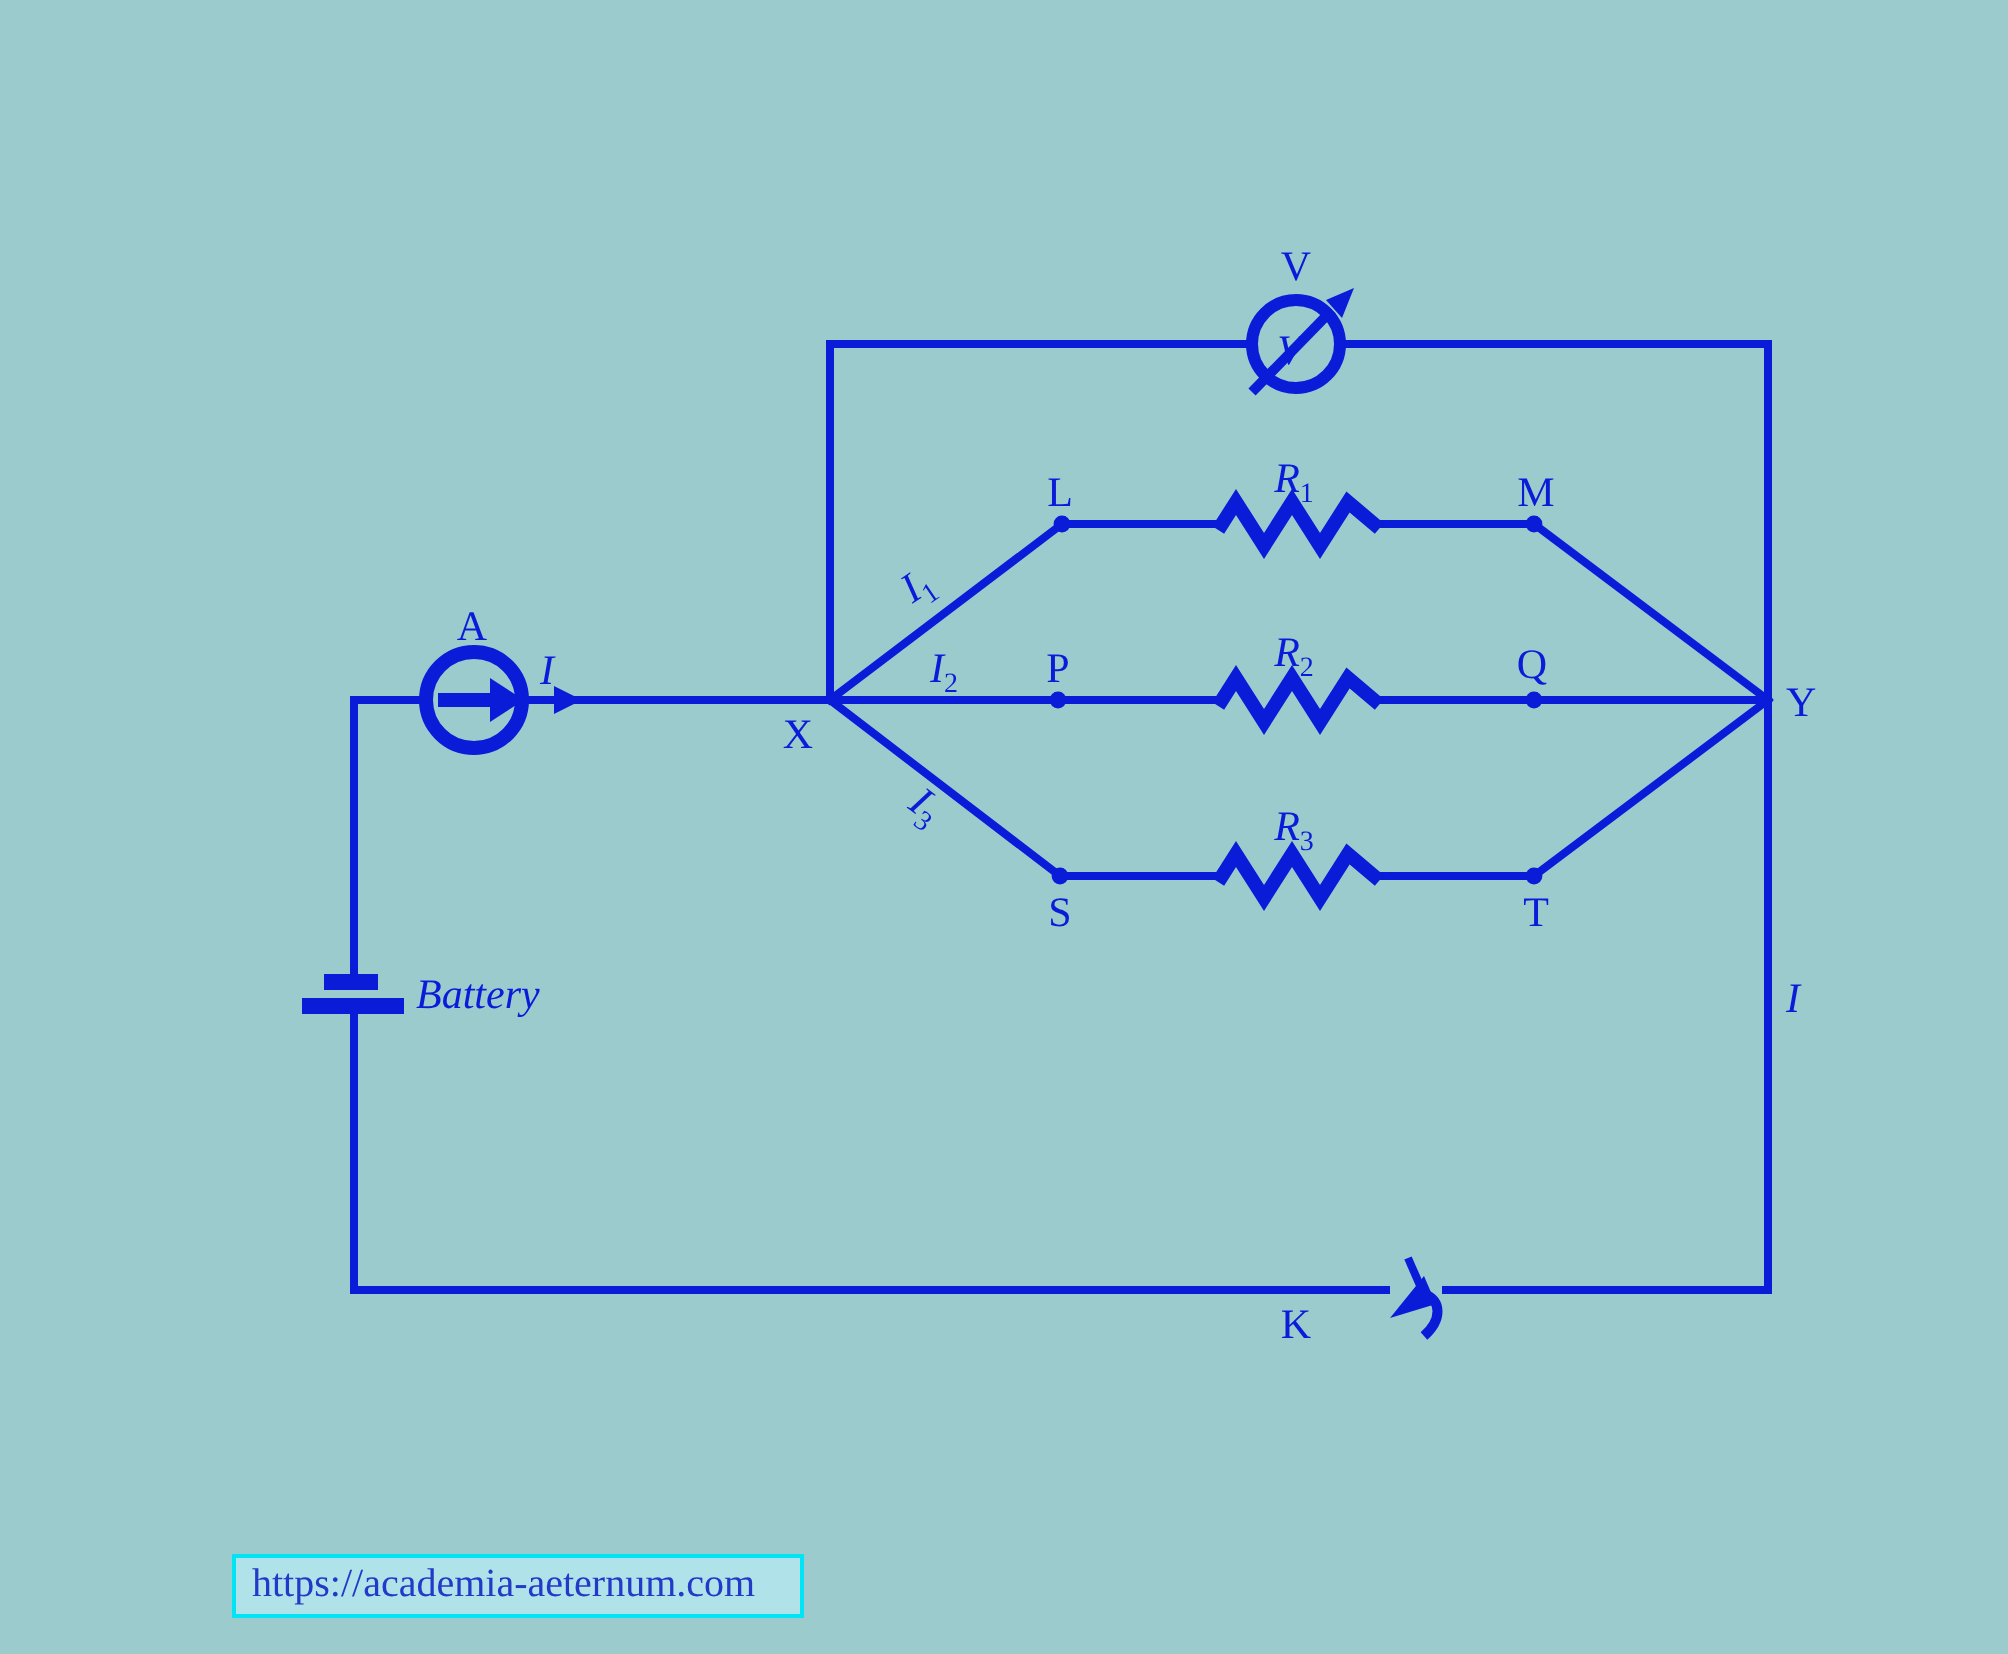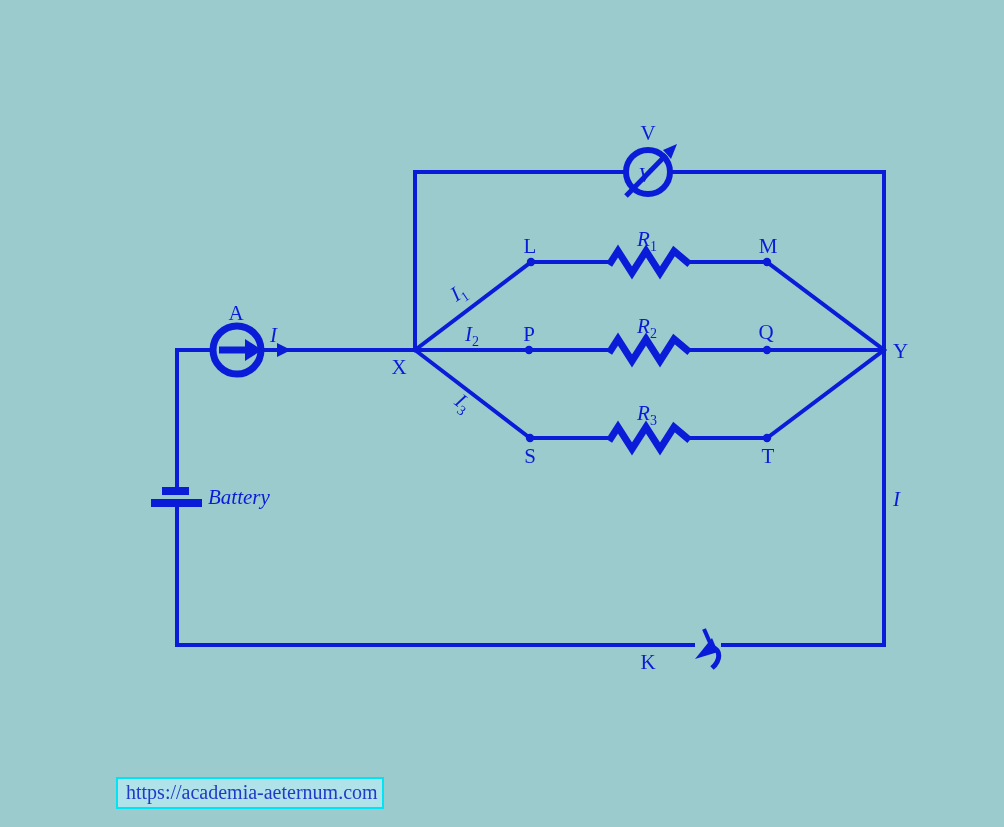--- a/index.html
+++ b/index.html
@@ -23,21 +23,21 @@
   .thick{stroke:var(--wire);stroke-width:7;fill:none;}
   .zigzag{stroke:var(--wire);stroke-width:7;fill:none;stroke-linejoin:miter;stroke-linecap:square;}
   .meter{stroke:var(--wire);fill:var(--bg);}
   .solid{fill:var(--wire);stroke:none;}
   .lbl{fill:var(--wire);font-family:"Liberation Serif","DejaVu Serif",serif;font-size:21px;}
   .lbl.it{font-style:italic;}
   .sub{font-size:14px;}
   .dial-line{stroke:var(--wire);stroke-width:5;fill:none;}
   .url-box{
     position:absolute;left:116px;top:777px;
-    height:25px;padding:1px 4px 2px 8px;
+    height:25px;padding:1px 22px 2px 8px;
     border:2px solid var(--urlborder);
     background:var(--urlbg);
     display:flex;align-items:center;
   }
   .url-box span{
     color:var(--urltext);
     font-size:20px;
     font-family:"Liberation Serif","DejaVu Serif",serif;
     white-space:nowrap;
   }

